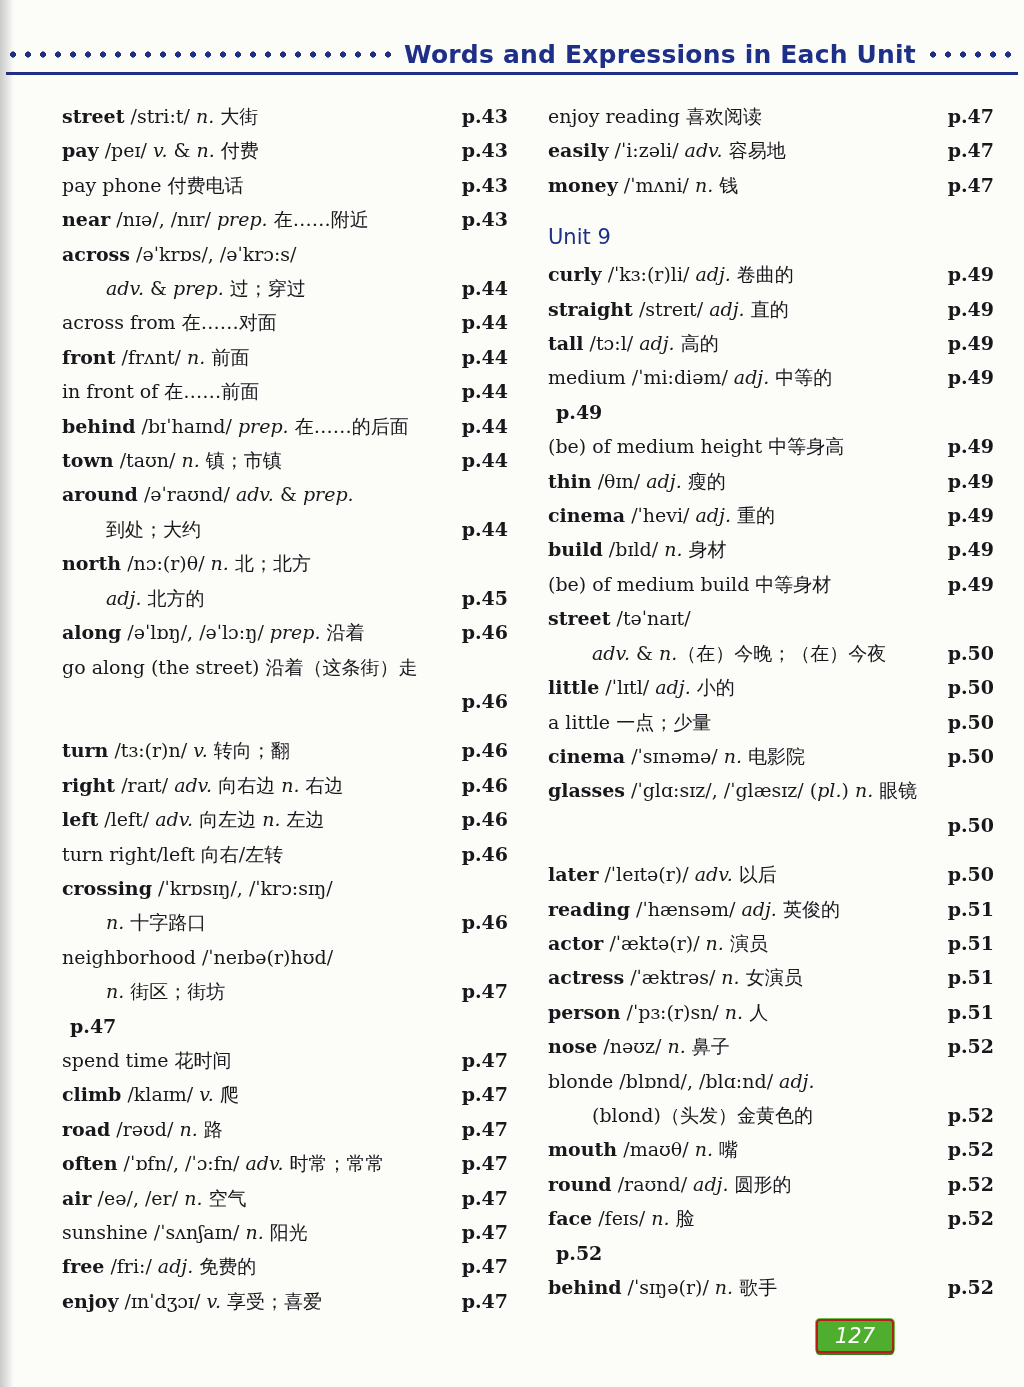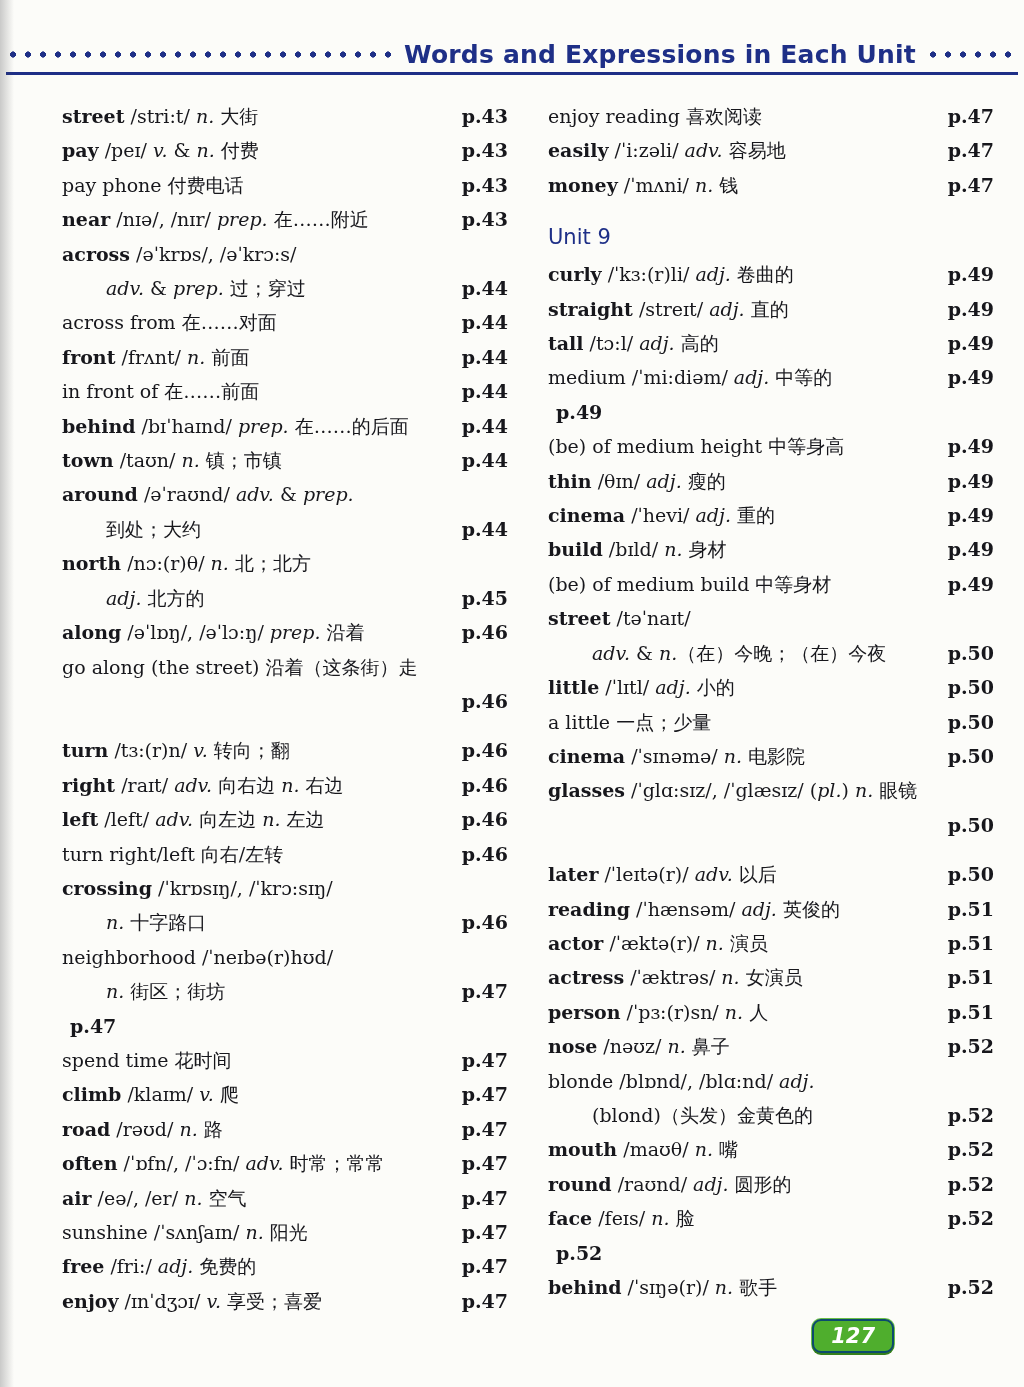--- a/index.html
+++ b/index.html
@@ -48,23 +48,23 @@
   .unit-row{line-height:40px;min-height:40px;}
   .unit{
     font-family:"DejaVu Sans", sans-serif;
     color:var(--accent,#1e2f87);font-weight:400;font-size:21px;
   }
   
   .badge{
     position:absolute;right:130px;bottom:34px;
     background:var(--badge,#4fae2d);
     color:#fff;font-family:"DejaVu Sans", sans-serif;
-    font-weight:700;font-style:italic;font-size:21px;
-    padding:3px 17px;border-radius:9px;
-    border:2px solid #0c4a6e;
+    font-weight:400;font-style:italic;font-size:21px;
+    padding:3px 17px;border-radius:4px;
+    border:2px solid #b91c1c;
     box-shadow:0 2px 0 #357f1c, 0 0 0 1px #6cbf49;
   }
 </style>
 </head>
 <body>
 
 <div class="header">
   <div class="header-line">
     <div class="dotline dots-left"></div>
     <div class="page-title">Words and Expressions in Each Unit</div>

